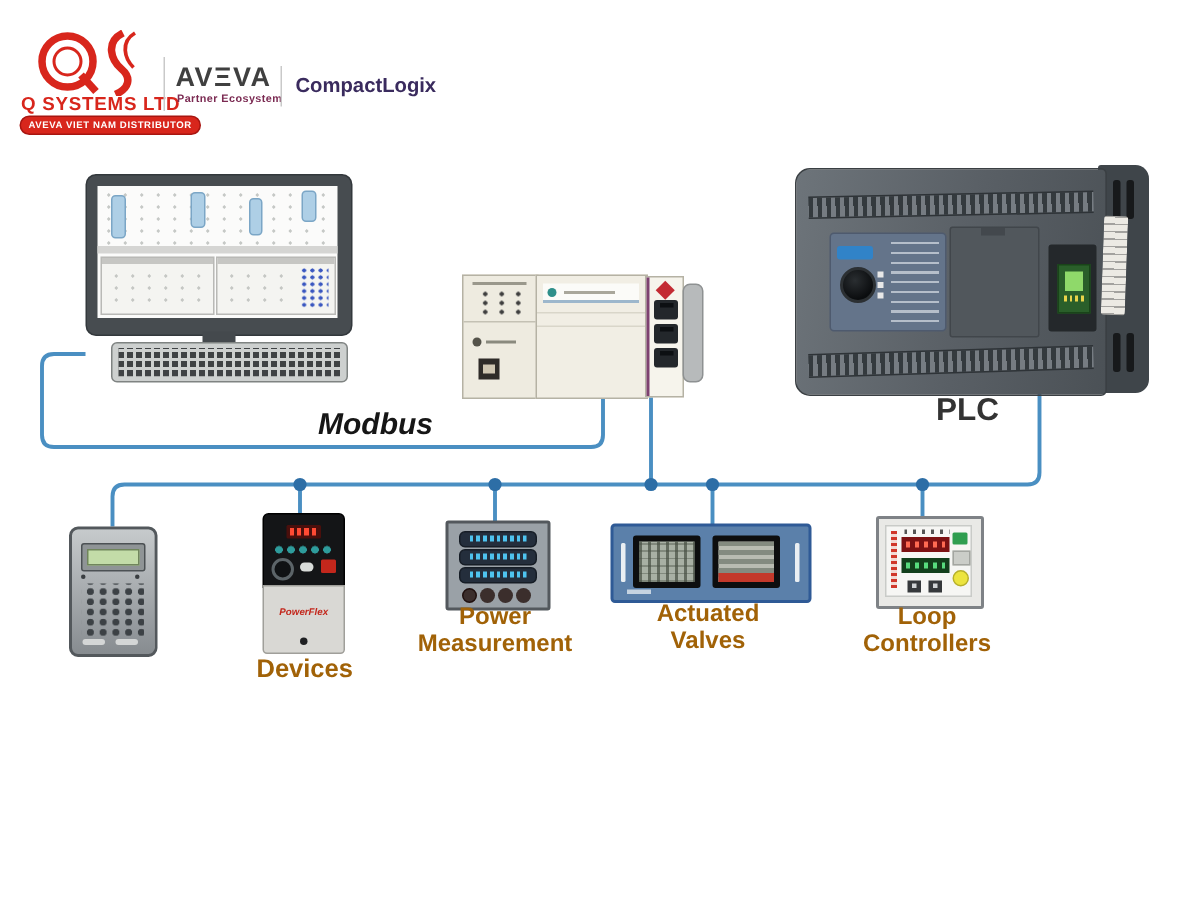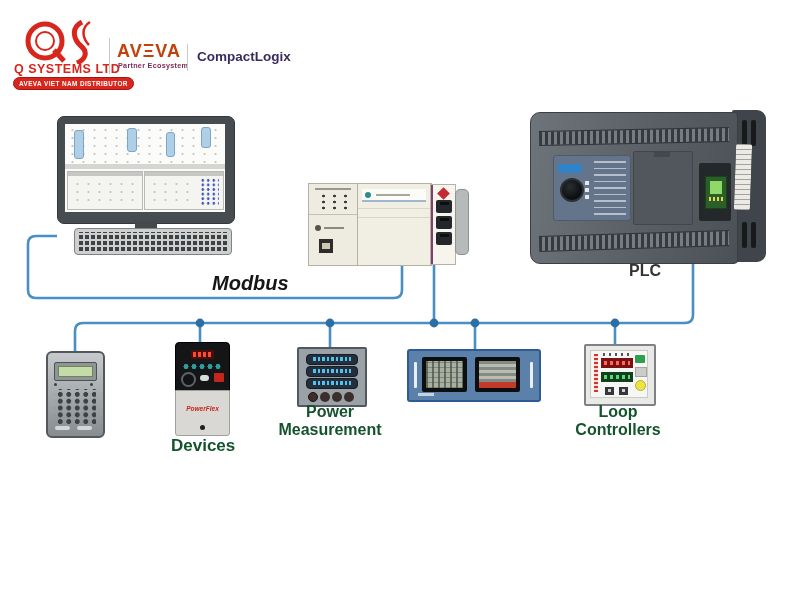--- a/index.html
+++ b/index.html
@@ -4,25 +4,25 @@
 <style>
   html,body{margin:0;padding:0;background:#fff;}
   #canvas{position:relative;width:800px;height:600px;background:#ffffff;overflow:hidden;
           font-family:"Liberation Sans",sans-serif;}
   .abs{position:absolute;}
   
   .company{color:#d8261c;font-weight:bold;font-size:12.5px;letter-spacing:.5px;white-space:nowrap;}
   .badge{background:#d8261c;border:1px solid #a81510;color:#fff;font-weight:bold;font-size:6.4px;
          letter-spacing:.4px;border-radius:7px;padding:2px 5px;white-space:nowrap;}
   .vdivider{width:1px;background:#c9c9c9;}
-  .aveva-name{color:#c2410c;font-weight:bold;font-size:18px;letter-spacing:1px;white-space:nowrap;}
+  .aveva-name{color:#404040;font-weight:bold;font-size:18px;letter-spacing:1px;white-space:nowrap;}
   .aveva-tag{color:#7b2a52;font-size:7.2px;font-weight:bold;letter-spacing:.3px;white-space:nowrap;}
   .partner-role{color:#3a2b5e;font-size:13.5px;font-weight:600;white-space:nowrap;}
   
-  .dlabel{color:#14532d;font-weight:bold;font-size:16px;text-align:center;line-height:1.12;}
+  .dlabel{color:#a16207;font-weight:bold;font-size:16px;text-align:center;line-height:1.12;}
   .big-label{color:#333;font-weight:bold;font-size:19px;text-align:center;white-space:nowrap;}
   .bus-label{color:#161616;font-weight:bold;font-style:italic;font-size:20px;white-space:nowrap;}
   
   .monitor{left:57px;top:116px;width:176px;height:106px;background:#474c50;border:1px solid #33383c;border-radius:7px;}
   .screen{left:65px;top:124px;width:160px;height:88px;background:#fbfbfa;}
   .vessel{background:#aecfe6;border:1px solid #7ba6c6;border-radius:3px;}
   .noise{background-image:radial-gradient(circle,#b9bcb9 1px,transparent 1.2px);background-size:11px 8px;opacity:.8;}
   .pane{background:#f4f4f1;border:1px solid #b9b9b6;}
   .pane-bar{height:4px;background:#c6c6c3;}
   .bluedots{background-image:radial-gradient(circle,#3a57c0 1.2px,transparent 1.5px);background-size:5.5px 4.6px;}
@@ -230,21 +230,21 @@
       </div>
       <div class="abs eth-recess">
         <div class="abs rj45">
             <i></i>
             <b></b>
           </div>
       </div>
     </div>
     <div class="abs plc-sticker"></div>
   </div>
-  <div class="abs big-label" style="left:600px;top:262px;width:90px;font-size:16px">PLC</div>
+  <div class="abs big-label" style="left:600px;top:262px;width:90px;font-size:21px">PLC</div>
 
   <div class="abs flow">
     <div class="abs lcd-out">
       <div class="abs lcd-in"></div>
     </div>
     <div class="abs" style="left:6px;top:30px;width:3px;height:3px;border-radius:50%;background:#3a3e41"></div>
     <div class="abs" style="left:42px;top:30px;width:3px;height:3px;border-radius:50%;background:#3a3e41"></div>
     <div class="abs keypad"></div>
     <div class="abs fbtn" style="left:7px"></div>
     <div class="abs fbtn" style="left:29px"></div>
@@ -286,20 +286,21 @@
     <div class="abs wtick" style="left:121px"></div>
     <div class="abs vscreen" style="left:13px">
       <div class="abs vs-in1"></div>
     </div>
     <div class="abs vscreen" style="left:66px">
       <div class="abs vs-in2"></div>
       <div class="abs vred"></div>
     </div>
     <div class="abs" style="left:9px;top:42px;width:16px;height:3px;background:rgba(255,255,255,.65)"></div>
   </div>
+  <div class="abs dlabel" style="left:427px;top:401px;width:90px">Actuated Valves</div>
 
   <div class="abs loop">
     <div class="abs loop-in">
       <div class="abs lbar"></div>
       <div class="abs" style="left:12px;top:2px;width:30px;height:3px;background:repeating-linear-gradient(90deg,#555 0 2px,transparent 2px 6px)"></div>
       <div class="abs ldisp" style="top:7px;background:#7c1113">
           <i style="background:repeating-linear-gradient(90deg,#ff6a52 0 3px,transparent 3px 6px)"></i>
         </div>
       <div class="abs ldisp" style="top:21px;background:#123f1c">
           <i style="background:repeating-linear-gradient(90deg,#57da7d 0 3px,transparent 3px 6px)"></i>

